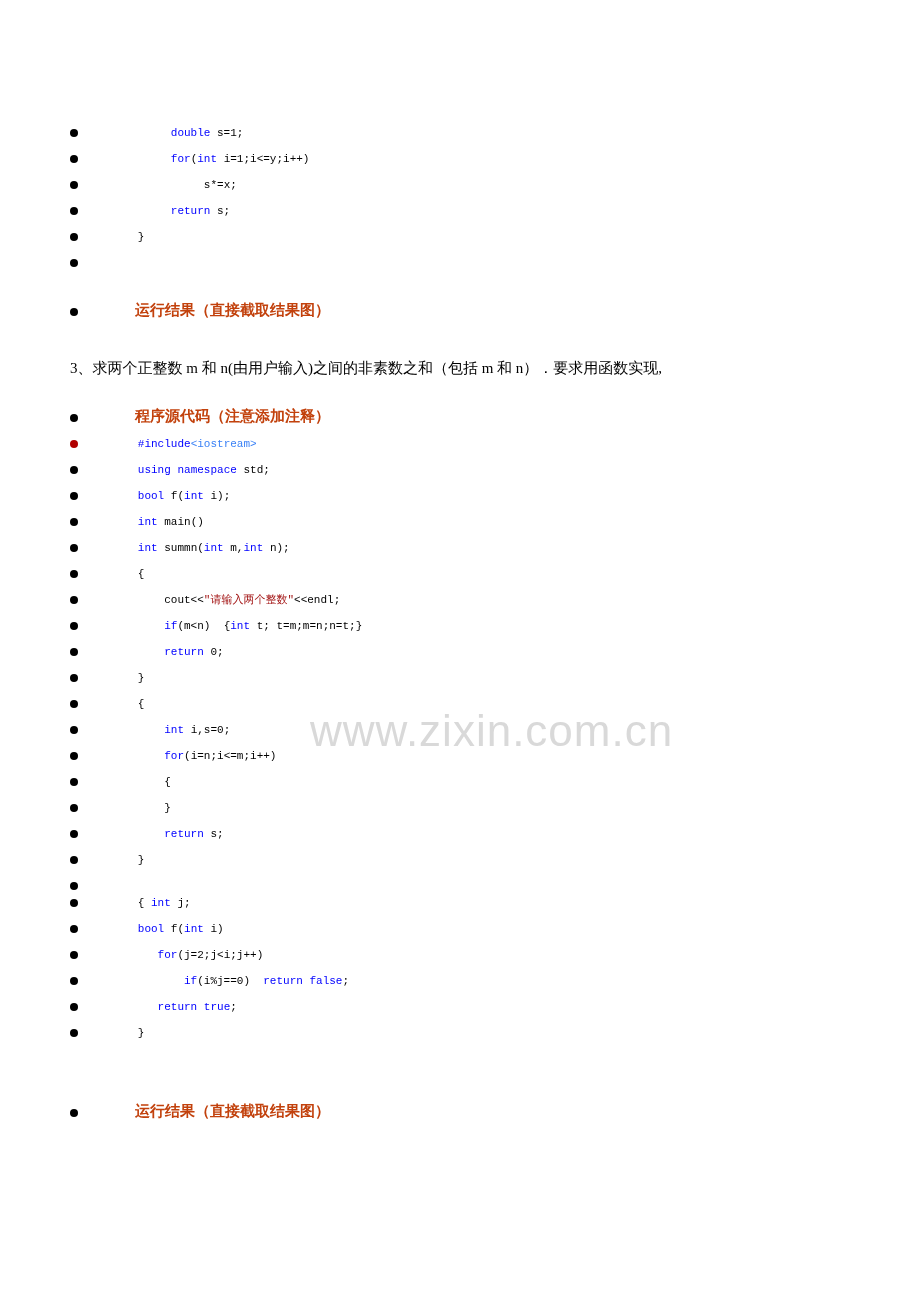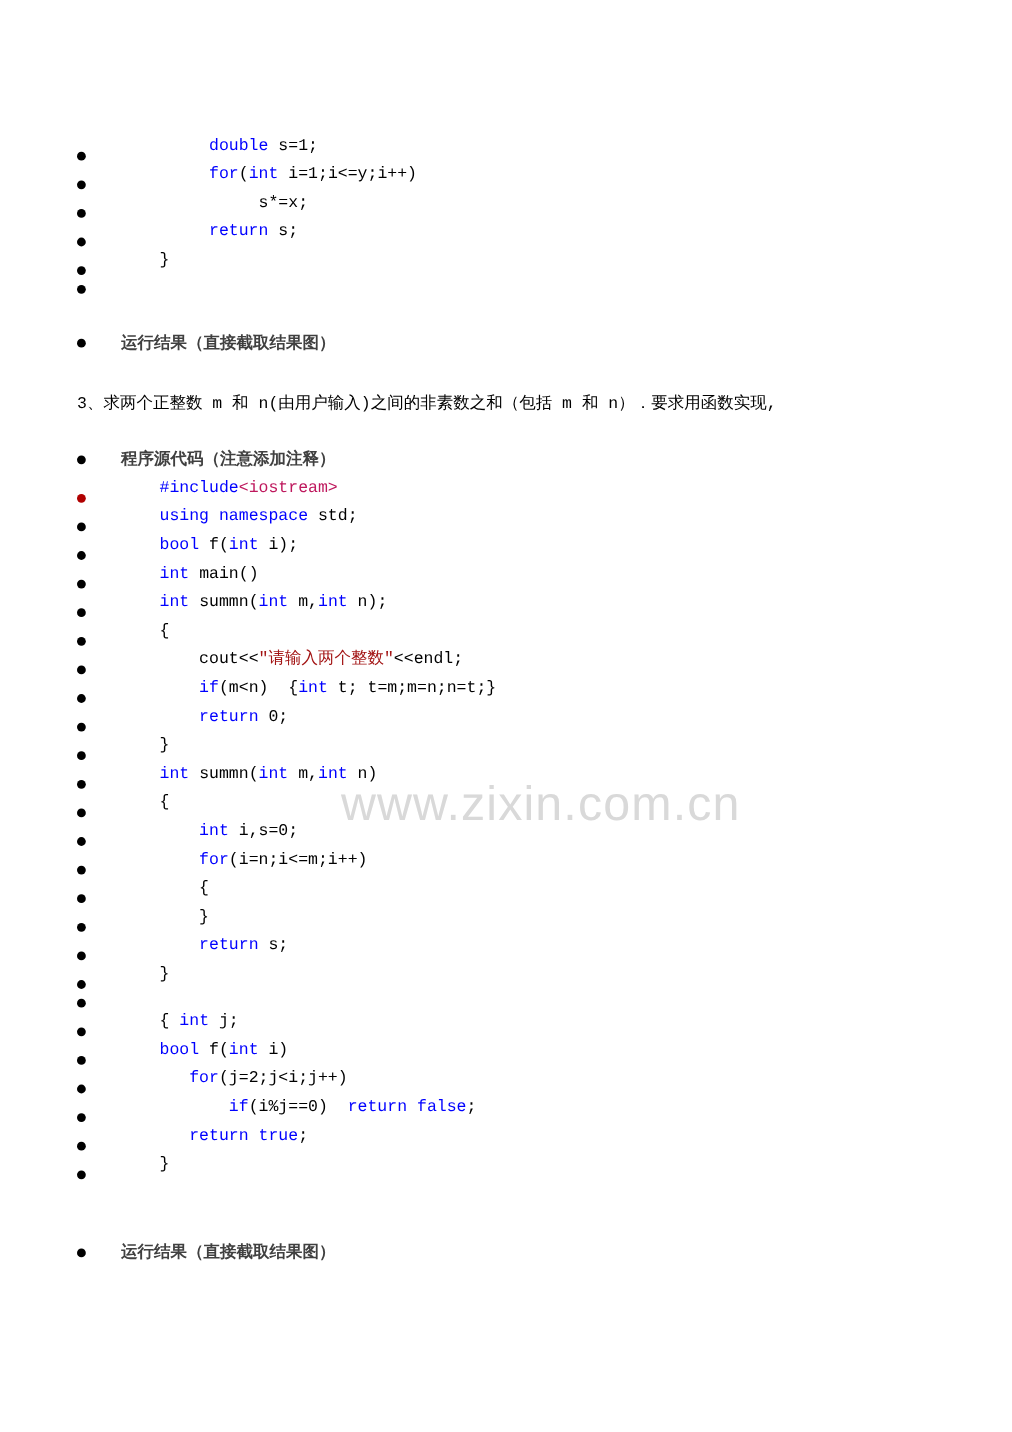--- a/index.html
+++ b/index.html
@@ -9,22 +9,22 @@
     font-family: "SimSun", "宋体", serif;
     width: 920px;
   }
   .page {
     padding: 70px 70px 70px 70px;
     box-sizing: border-box;
     position: relative;
   }
   .line {
     display: flex;
-    align-items: flex-end;
-    font-size: 15px;
+    align-items: flex-start;
+    font-size: 11px;
     line-height: 26px;
     white-space: pre;
   }
   .bullet {
     width: 8px;
     height: 8px;
     border-radius: 50%;
     background: #000;
     flex-shrink: 0;
     margin-top: 9px;
@@ -32,36 +32,37 @@
   }
   .bullet.red {
     background: #b00000;
   }
   .content {
     font-family: "Courier New", monospace;
   }
   .kw { color: #0000ff; }
   .txt { color: #000; }
   .str { color: #a31515; }
-  .inc { color: #be185d; }
+  .inc { color: #3b82f6; }
   .bold-text {
-    font-family: Liberation Serif, serif;
+    font-family: Liberation Mono, monospace;
     font-weight: bold;
-    color: #404040;
+    color: #c2410c;
+    margin-left: 25px;
   }
   .heading-row {
     display: flex;
     align-items: flex-start;
     font-size: 15px;
     line-height: 26px;
     margin-top: 4px;
   }
   .heading-row .bullet { margin-right: 32px; }
   .para {
-    font-family: Liberation Mono, monospace;
+    font-family: Liberation Serif, serif;
     font-size: 15px;
     line-height: 26px;
     color: #000;
     margin: 30px 0 24px 0;
   }
   .watermark {
     position: absolute;
     top: 636px;
     left: 240px;
     font-size: 44px;
@@ -110,21 +111,20 @@
       <div class="line"><span class="bullet red"></span><span class="content"><span>   </span><span class="kw">#include</span><span class="inc">&lt;iostream&gt;</span></span></div>
       <div class="line"><span class="bullet"></span><span class="content"><span>   </span><span class="kw">using</span><span class="txt"> </span><span class="kw">namespace</span><span class="txt"> std;</span></span></div>
       <div class="line"><span class="bullet"></span><span class="content"><span>   </span><span class="kw">bool</span><span class="txt"> f(</span><span class="kw">int</span><span class="txt"> i);</span></span></div>
       <div class="line"><span class="bullet"></span><span class="content"><span>   </span><span class="kw">int</span><span class="txt"> main()</span></span></div>
       <div class="line"><span class="bullet"></span><span class="content"><span>   </span><span class="kw">int</span><span class="txt"> summn(</span><span class="kw">int</span><span class="txt"> m,</span><span class="kw">int</span><span class="txt"> n);</span></span></div>
       <div class="line"><span class="bullet"></span><span class="content"><span>   </span><span class="txt">{</span></span></div>
       <div class="line"><span class="bullet"></span><span class="content"><span>       </span><span class="txt">cout&lt;&lt;</span><span class="str">"请输入两个整数"</span><span class="txt">&lt;&lt;endl;</span></span></div>
       <div class="line"><span class="bullet"></span><span class="content"><span>       </span><span class="kw">if</span><span class="txt">(m&lt;n)  {</span><span class="kw">int</span><span class="txt"> t; t=m;m=n;n=t;}</span></span></div>
       <div class="line"><span class="bullet"></span><span class="content"><span>       </span><span class="kw">return</span><span class="txt"> 0;</span></span></div>
       <div class="line"><span class="bullet"></span><span class="content"><span>   </span><span class="txt">}</span></span></div>
-      <div class="line"><span class="bullet"></span><span class="content"><span>   </span><span class="kw">int</span><span class="txt"> summn(</span><span class="kw">int</span><span class="txt"> m,</span><span class="kw">int</span><span class="txt"> n)</span></span></div>
       <div class="line"><span class="bullet"></span><span class="content"><span>   </span><span class="txt">{</span></span></div>
       <div class="line"><span class="bullet"></span><span class="content"><span>       </span><span class="kw">int</span><span class="txt"> i,s=0;</span></span></div>
       <div class="line"><span class="bullet"></span><span class="content"><span>       </span><span class="kw">for</span><span class="txt">(i=n;i&lt;=m;i++)</span></span></div>
       <div class="line"><span class="bullet"></span><span class="content"><span>       </span><span class="txt">{</span></span></div>
       <div class="line"><span class="bullet"></span><span class="content"><span>       </span><span class="txt">}</span></span></div>
       <div class="line"><span class="bullet"></span><span class="content"><span>       </span><span class="kw">return</span><span class="txt"> s;</span></span></div>
       <div class="line"><span class="bullet"></span><span class="content"><span>   </span><span class="txt">}</span></span></div>
       <div class="line"><span class="bullet"></span><span class="content"><span></span></span></div>
       <div class="line"><span class="bullet"></span><span class="content"><span>   </span><span class="txt">{ </span><span class="kw">int</span><span class="txt"> j;</span></span></div>
       <div class="line"><span class="bullet"></span><span class="content"><span>   </span><span class="kw">bool</span><span class="txt"> f(</span><span class="kw">int</span><span class="txt"> i)</span></span></div>

